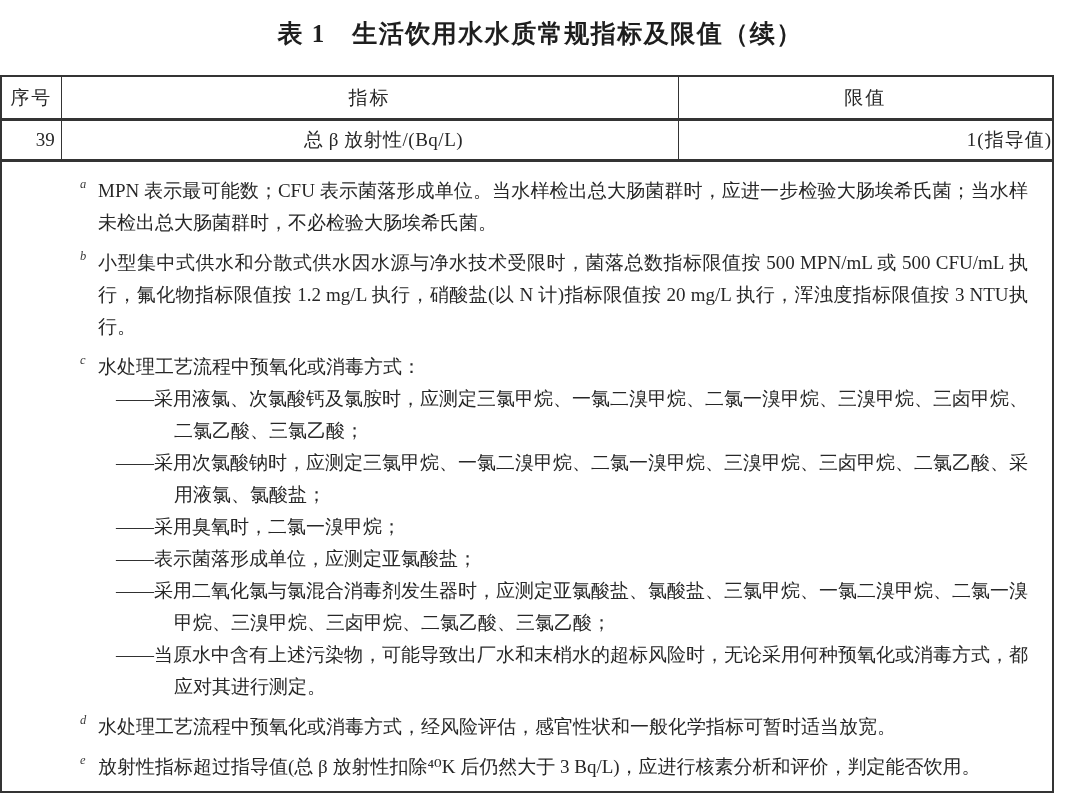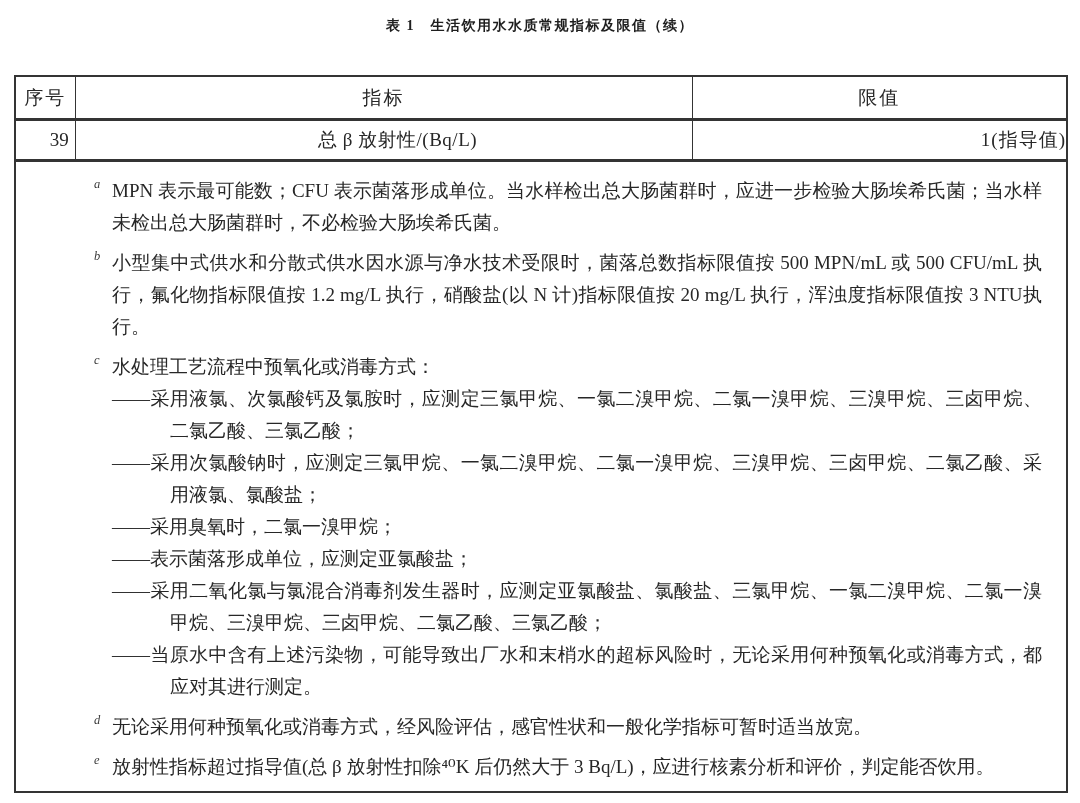--- a/index.html
+++ b/index.html
@@ -11,30 +11,30 @@
     font-family: "Liberation Serif", "DejaVu Serif", serif;
     color: #272727;
     overflow: hidden;
   }
   .doc-title {
     position: absolute;
     top: 17px;
     left: 0;
     width: 100%;
     text-align: center;
-    font-size: 14px;
+    font-size: 25px;
     font-weight: 700;
     letter-spacing: 1.5px;
     color: #1e1e1e;
     white-space: pre;
   }
   table.main-table {
     position: absolute;
     top: 75px;
-    left: 14px;
+    left: 0;
     width: 1052px;
     border-collapse: collapse;
     table-layout: fixed;
     border: 2px solid #343434;
   }
   .main-table th, .main-table td {
     border: 1px solid #343434;
     font-size: 19px;
     color: #272727;
     font-weight: normal;
@@ -68,20 +68,21 @@
   .fn-marker {
     position: absolute;
     left: 2px;
     top: -1px;
     font-size: 12.5px;
     font-style: italic;
     line-height: 20px;
     color: #3a3a3a;
   }
   .fn-bullet {
+    margin-left: 18px;
     padding-left: 58px;
     text-indent: -58px;
     text-align: justify;
   }
 </style>
 </head>
 <body>
 
 <div class="page">
 
@@ -121,21 +122,21 @@
             <sup class="fn-marker">c</sup><span>水处理工艺流程中预氧化或消毒方式：</span>
             <div class="fn-bullet">——采用液氯、次氯酸钙及氯胺时，应测定三氯甲烷、一氯二溴甲烷、二氯一溴甲烷、三溴甲烷、三卤甲烷、二氯乙酸、三氯乙酸；</div>
             <div class="fn-bullet">——采用次氯酸钠时，应测定三氯甲烷、一氯二溴甲烷、二氯一溴甲烷、三溴甲烷、三卤甲烷、二氯乙酸、采用液氯、氯酸盐；</div>
             <div class="fn-bullet">——采用臭氧时，二氯一溴甲烷；</div>
             <div class="fn-bullet">——表示菌落形成单位，应测定亚氯酸盐；</div>
             <div class="fn-bullet">——采用二氧化氯与氯混合消毒剂发生器时，应测定亚氯酸盐、氯酸盐、三氯甲烷、一氯二溴甲烷、二氯一溴甲烷、三溴甲烷、三卤甲烷、二氯乙酸、三氯乙酸；</div>
             <div class="fn-bullet">——当原水中含有上述污染物，可能导致出厂水和末梢水的超标风险时，无论采用何种预氧化或消毒方式，都应对其进行测定。</div>
           </div>
 
           <div class="fn">
-            <sup class="fn-marker">d</sup><span>无论采用何种预氧化或消毒方式，经风险评估，感官性状和一般化学指标可暂时适当放宽。</span>
+            <sup class="fn-marker">d</sup><span>水处理工艺流程中预氧化或消毒方式，经风险评估，感官性状和一般化学指标可暂时适当放宽。</span>
           </div>
 
           <div class="fn">
             <sup class="fn-marker">e</sup><span>放射性指标超过指导值(总 β 放射性扣除⁴⁰K 后仍然大于 3 Bq/L)，应进行核素分析和评价，判定能否饮用。</span>
           </div>
 
         </td>
       </tr>
     </tbody>
   </table>

